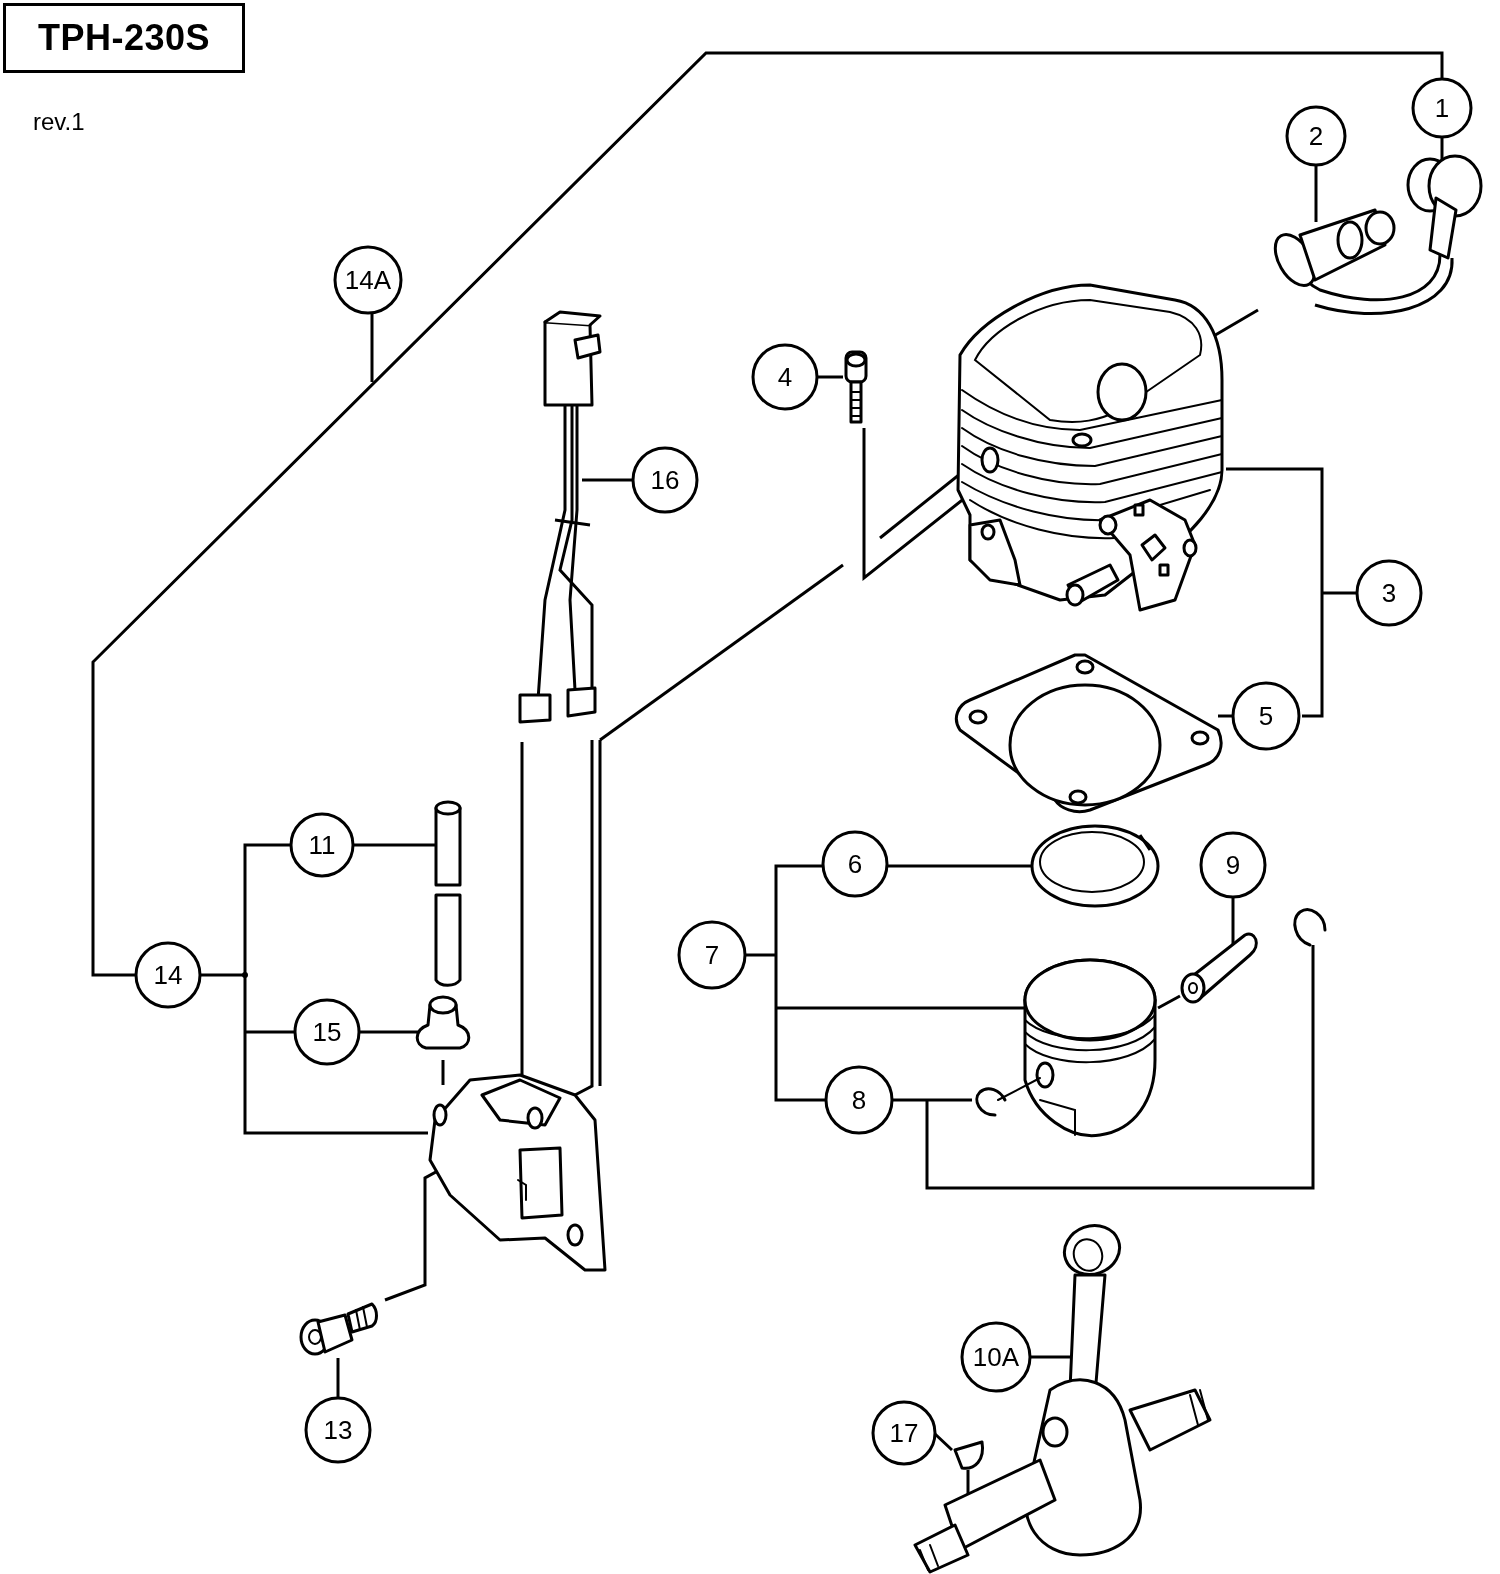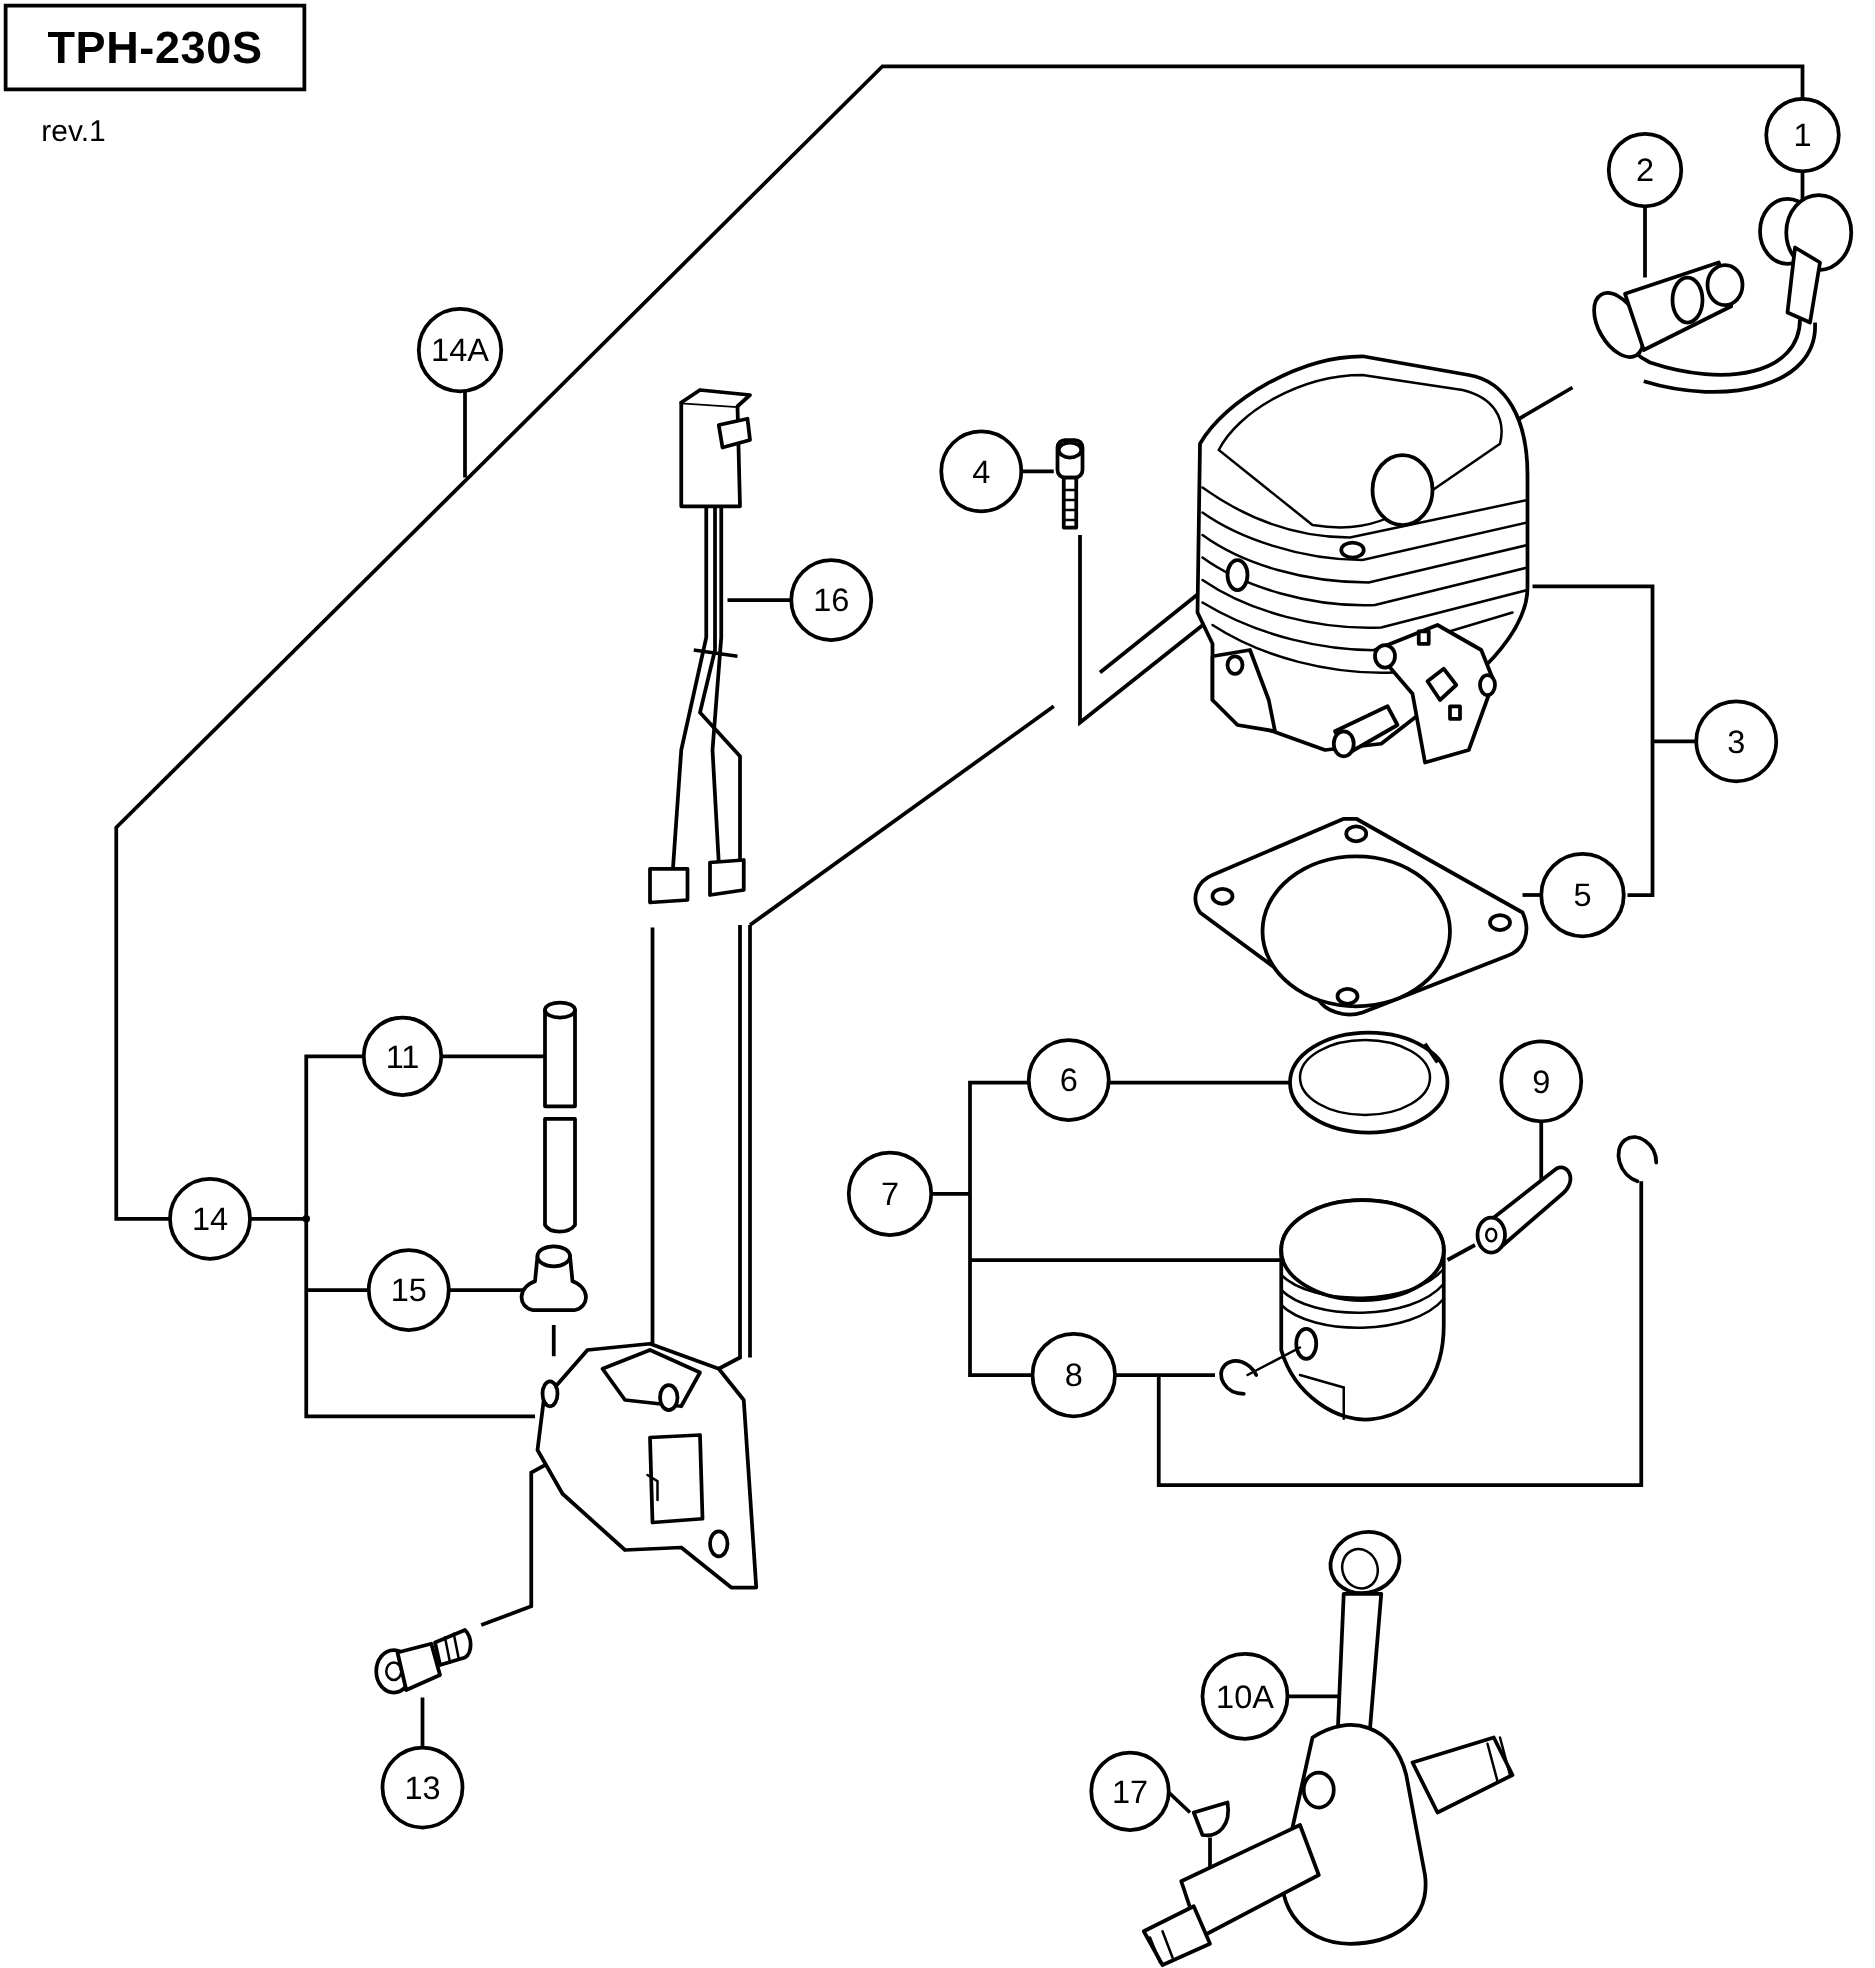--- a/index.html
+++ b/index.html
@@ -1,19 +1,19 @@
 <!DOCTYPE html>
 <html><head>
 <meta charset="utf-8">
 <style>
   html, body { margin: 0; padding: 0; background: #ffffff; }
   body { width: 1500px; height: 1574px; position: relative; overflow: hidden; font-family: "Liberation Sans", sans-serif; }
   #title-box { position: absolute; left: 3px; top: 3px; width: 242px; height: 70px; border: 3px solid #000; box-sizing: border-box; display: flex; align-items: center; justify-content: center; }
   #title-box span { font-weight: bold; font-size: 36px; color: #000; letter-spacing: 0.5px; }
-  #rev { position: absolute; left: 33px; top: 92px; font-size: 24px; color: #000; }
+  #rev { position: absolute; left: 33px; top: 108px; font-size: 24px; color: #000; }
   svg#diagram { position: absolute; left: 0; top: 0; }
   .line { stroke: #000; stroke-width: 3; fill: none; }
   .part { stroke: #000; stroke-width: 3; fill: #fff; stroke-linejoin: round; stroke-linecap: round; }
   .thin { stroke: #000; stroke-width: 2; fill: none; stroke-linecap: round; }
   .callout circle { stroke: #000; stroke-width: 3; fill: #fff; }
   .callout text { font-family: "Liberation Sans", sans-serif; font-size: 26px; fill: #000; text-anchor: middle; dominant-baseline: central; }
   .dot { fill: #000; }
 </style>
 </head>
 <body>

